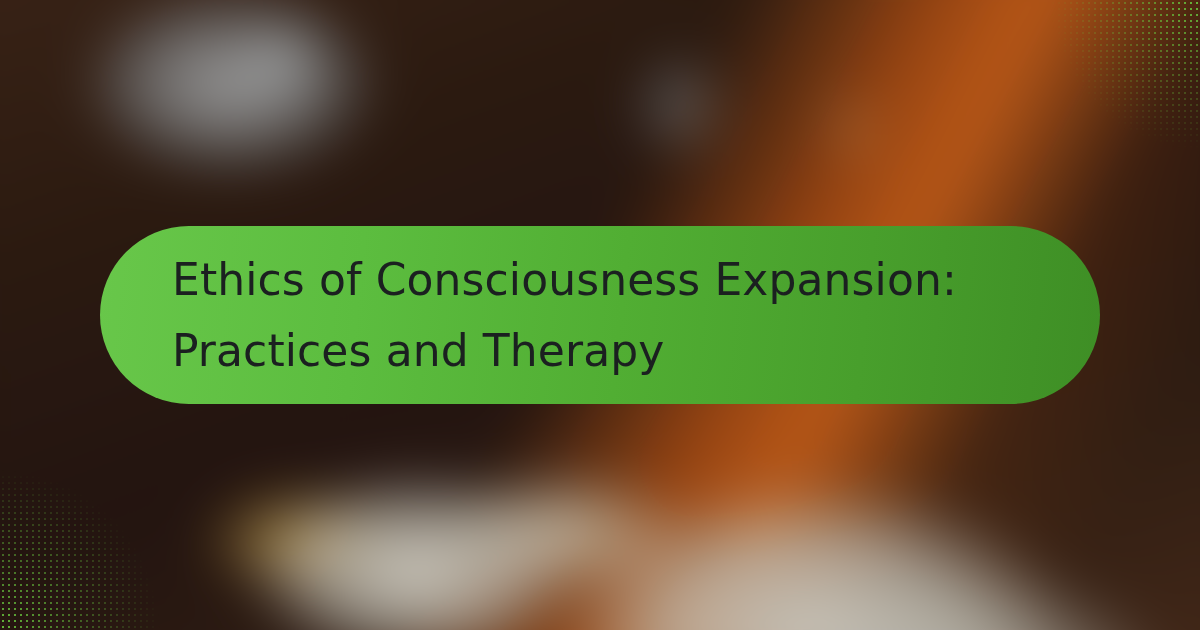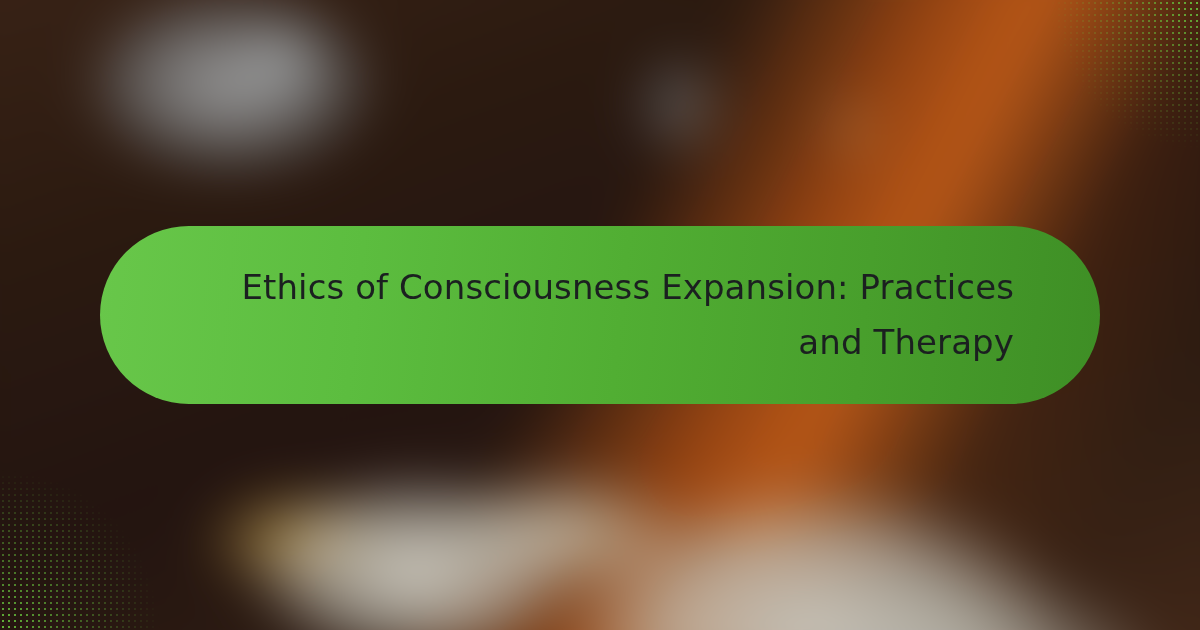--- a/index.html
+++ b/index.html
@@ -84,25 +84,25 @@
     border-radius: 89px;
     background: linear-gradient(96deg, #68c74a 0%, #5cbd3f 26%, #51ae33 52%, #489f2c 76%, #3e8e25 100%);
     display: flex;
     align-items: center;
     justify-content: center;
     box-sizing: border-box;
     padding: 0 70px;
   }
 
   .title-text {
-    margin: 16px;
-    text-align: right;
+    margin: 2px;
+    text-align: left;
     color: #1b2020;
     font-family: "DejaVu Sans", sans-serif;
-    font-size: 34px;
+    font-size: 44px;
     font-weight: 400;
     line-height: 1.62;
     letter-spacing: 0.1px;
   }
 </style>
 </head>
 <body>
 
 <div class="canvas">
 

